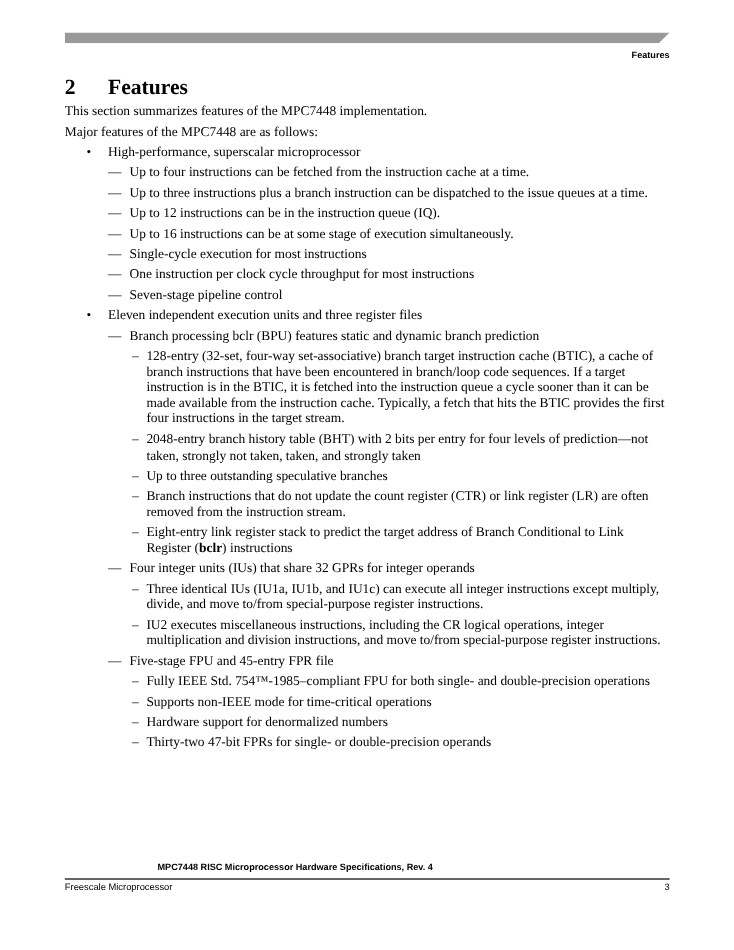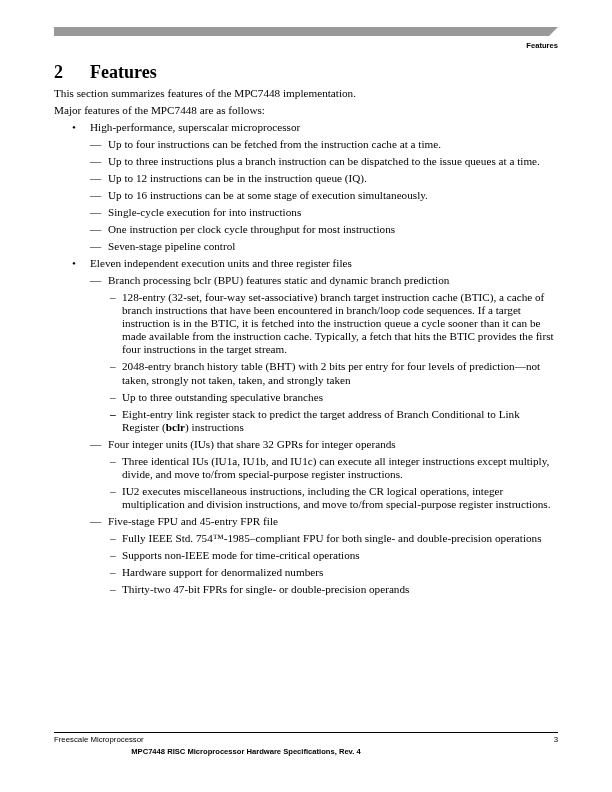--- a/index.html
+++ b/index.html
@@ -17,21 +17,21 @@
   .item { position: relative; margin: 0 0 3.8px 0; }
   .l1 { padding-left: 36px; }
   .l2 { padding-left: 54px; }
   .l3 { padding-left: 68px; }
   .marker { position: absolute; top: 0; }
   .l1 .marker { left: 18px; }
   .l2 .marker { left: 36px; }
   .l3 .marker { left: 56px; }
   b { font-weight: bold; }
   .footer-title { position: absolute; left: 0; width: 492px; top: 718px; text-align: center;
-                  font-family: "Liberation Sans", sans-serif; font-weight: bold; font-size: 7.6px; margin-top: 29px; }
+                  font-family: "Liberation Sans", sans-serif; font-weight: bold; font-size: 7.6px; }
   .footer-rule { position: absolute; left: 54px; width: 504px; top: 732px; height: 0; border-top: 1px solid #000; }
   .footer-left { position: absolute; left: 54px; top: 735px; font-family: "Liberation Sans", sans-serif; font-size: 7.8px; }
   .footer-right { position: absolute; right: 54px; top: 735px; font-family: "Liberation Sans", sans-serif; font-size: 7.8px; }
 </style>
 </head>
 <body>
 
 <div class="hdr-bar">
   <svg width="504" height="9" viewBox="0 0 504 9">
     <polygon points="0,0 504,0 495,9 0,9" fill="#999999"></polygon>
@@ -45,29 +45,29 @@
 
 <div class="body">
   <p class="p">This section summarizes features of the MPC7448 implementation.</p>
   <p class="p">Major features of the MPC7448 are as follows:</p>
   <div id="feature-list">
       <div class="item l1"><span class="marker">•</span><span>High-performance, superscalar microprocessor</span></div>
       <div class="item l2"><span class="marker">—</span><span>Up to four instructions can be fetched from the instruction cache at a time.</span></div>
       <div class="item l2"><span class="marker">—</span><span>Up to three instructions plus a branch instruction can be dispatched to the issue queues at a time.</span></div>
       <div class="item l2"><span class="marker">—</span><span>Up to 12 instructions can be in the instruction queue (IQ).</span></div>
       <div class="item l2"><span class="marker">—</span><span>Up to 16 instructions can be at some stage of execution simultaneously.</span></div>
-      <div class="item l2"><span class="marker">—</span><span>Single-cycle execution for into instructions</span></div>
+      <div class="item l2"><span class="marker">—</span><span>Single-cycle execution for most instructions</span></div>
       <div class="item l2"><span class="marker">—</span><span>One instruction per clock cycle throughput for most instructions</span></div>
       <div class="item l2"><span class="marker">—</span><span>Seven-stage pipeline control</span></div>
       <div class="item l1"><span class="marker">•</span><span>Eleven independent execution units and three register files</span></div>
       <div class="item l2"><span class="marker">—</span><span>Branch processing bclr (BPU) features static and dynamic branch prediction</span></div>
       <div class="item l3"><span class="marker">–</span><span>128-entry (32-set, four-way set-associative) branch target instruction cache (BTIC), a cache of branch instructions that have been encountered in branch/loop code sequences. If a target instruction is in the BTIC, it is fetched into the instruction queue a cycle sooner than it can be made available from the instruction cache. Typically, a fetch that hits the BTIC provides the first four instructions in the target stream.</span></div>
       <div class="item l3"><span class="marker">–</span><span>2048-entry branch history table (BHT) with 2 bits per entry for four levels of prediction—not taken, strongly not taken, taken, and strongly taken</span></div>
       <div class="item l3"><span class="marker">–</span><span>Up to three outstanding speculative branches</span></div>
-      <div class="item l3"><span class="marker">–</span></div>
+      <div class="item l3"><span class="marker">–</span><span>Branch instructions that do not update the count register (CTR) or link register (LR) are often removed from the instruction stream.</span></div>
       <div class="item l3"><span class="marker">–</span><span>Eight-entry link register stack to predict the target address of Branch Conditional to Link Register (</span><b>bclr</b><span>) instructions</span></div>
       <div class="item l2"><span class="marker">—</span><span>Four integer units (IUs) that share 32 GPRs for integer operands</span></div>
       <div class="item l3"><span class="marker">–</span><span>Three identical IUs (IU1a, IU1b, and IU1c) can execute all integer instructions except multiply, divide, and move to/from special-purpose register instructions.</span></div>
       <div class="item l3"><span class="marker">–</span><span>IU2 executes miscellaneous instructions, including the CR logical operations, integer multiplication and division instructions, and move to/from special-purpose register instructions.</span></div>
       <div class="item l2"><span class="marker">—</span><span>Five-stage FPU and 45-entry FPR file</span></div>
       <div class="item l3"><span class="marker">–</span><span>Fully IEEE Std. 754™-1985–compliant FPU for both single- and double-precision operations</span></div>
       <div class="item l3"><span class="marker">–</span><span>Supports non-IEEE mode for time-critical operations</span></div>
       <div class="item l3"><span class="marker">–</span><span>Hardware support for denormalized numbers</span></div>
       <div class="item l3"><span class="marker">–</span><span>Thirty-two 47-bit FPRs for single- or double-precision operands</span></div>
     </div>

